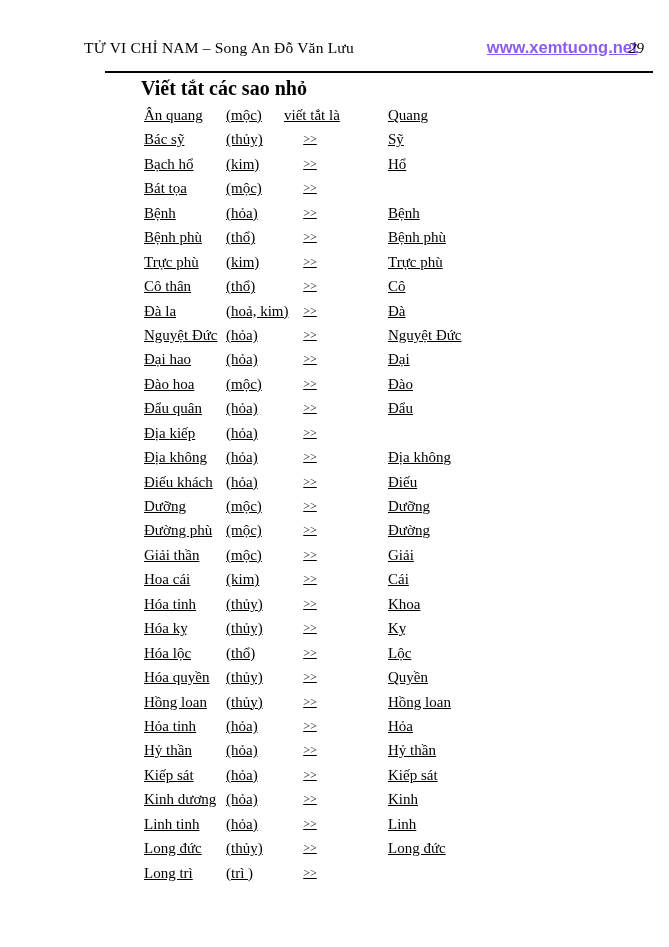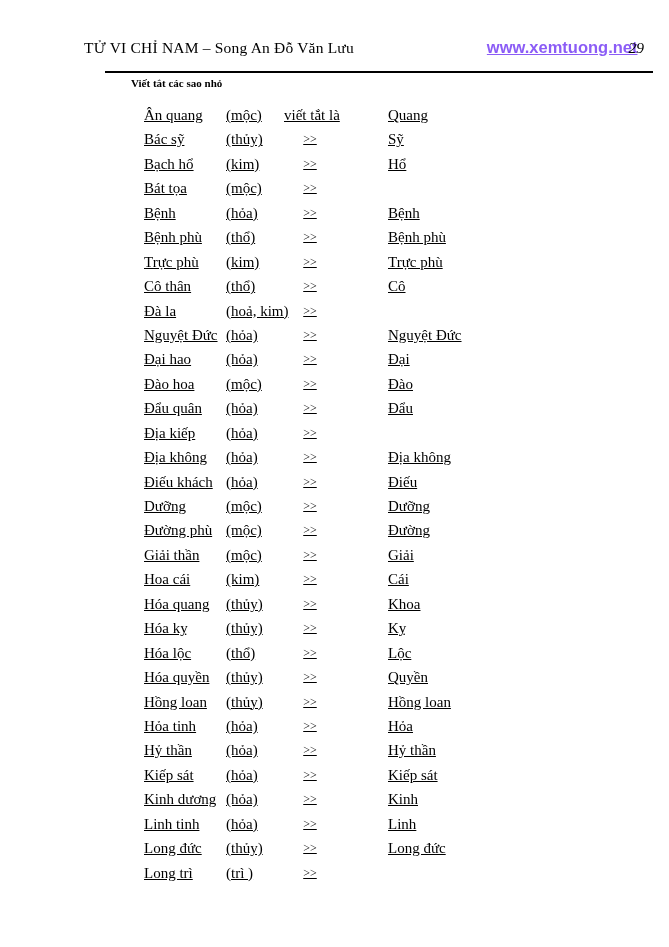--- a/index.html
+++ b/index.html
@@ -20,22 +20,22 @@
     font-family:"Liberation Sans", sans-serif;
     font-weight:bold; font-size:16.5px;
     text-decoration:underline; cursor:pointer;
   }
   .page-num { font-size:15.5px; margin-left:-9px;font-style:italic; }
   .rule {
     position:absolute; top:71px; left:64px; width:548px;
     border-top:2px solid #000;
   }
   .section-title {
-    position:absolute; top:77px; left:90px; margin:0;
-    font-size:11px; font-weight:bold; white-space:nowrap;
+    position:absolute; top:77px; left:100px; margin:0;
+    font-size:20px; font-weight:bold; white-space:nowrap;
   }
   .table { position:absolute; top:103px; left:103px; width:420px;text-decoration:underline; }
   .row {
     display:grid; grid-template-columns:82px 58px 52px auto;
     height:24.45px; line-height:24.45px;
     font-size:15px; white-space:nowrap;
   }
   .c-name, .c-element, .c-abbr { overflow:visible; }
   .c-connector { text-align:center; }
   .c-connector.sym { font-size:12px; letter-spacing:0px; }
@@ -102,20 +102,21 @@
       <div class="row">
         <span class="c-name">Cô thân</span>
         <span class="c-element">(thổ)</span>
         <span class="c-connector sym">&gt;&gt;</span>
         <span class="c-abbr">Cô</span>
       </div>
       <div class="row">
         <span class="c-name">Đà la</span>
         <span class="c-element">(hoả, kim)</span>
         <span class="c-connector sym">&gt;&gt;</span>
+        <span class="c-abbr">Đà</span>
       </div>
       <div class="row">
         <span class="c-name">Nguyệt Đức</span>
         <span class="c-element">(hỏa)</span>
         <span class="c-connector sym">&gt;&gt;</span>
         <span class="c-abbr">Nguyệt Đức</span>
       </div>
       <div class="row">
         <span class="c-name">Đại hao</span>
         <span class="c-element">(hỏa)</span>
@@ -169,21 +170,21 @@
         <span class="c-connector sym">&gt;&gt;</span>
         <span class="c-abbr">Giải</span>
       </div>
       <div class="row">
         <span class="c-name">Hoa cái</span>
         <span class="c-element">(kim)</span>
         <span class="c-connector sym">&gt;&gt;</span>
         <span class="c-abbr">Cái</span>
       </div>
       <div class="row">
-        <span class="c-name">Hóa quang</span>
+        <span class="c-name">Hóa tinh</span>
         <span class="c-element">(thủy)</span>
         <span class="c-connector sym">&gt;&gt;</span>
         <span class="c-abbr">Khoa</span>
       </div>
       <div class="row">
         <span class="c-name">Hóa kỵ</span>
         <span class="c-element">(thủy)</span>
         <span class="c-connector sym">&gt;&gt;</span>
         <span class="c-abbr">Kỵ</span>
       </div>

